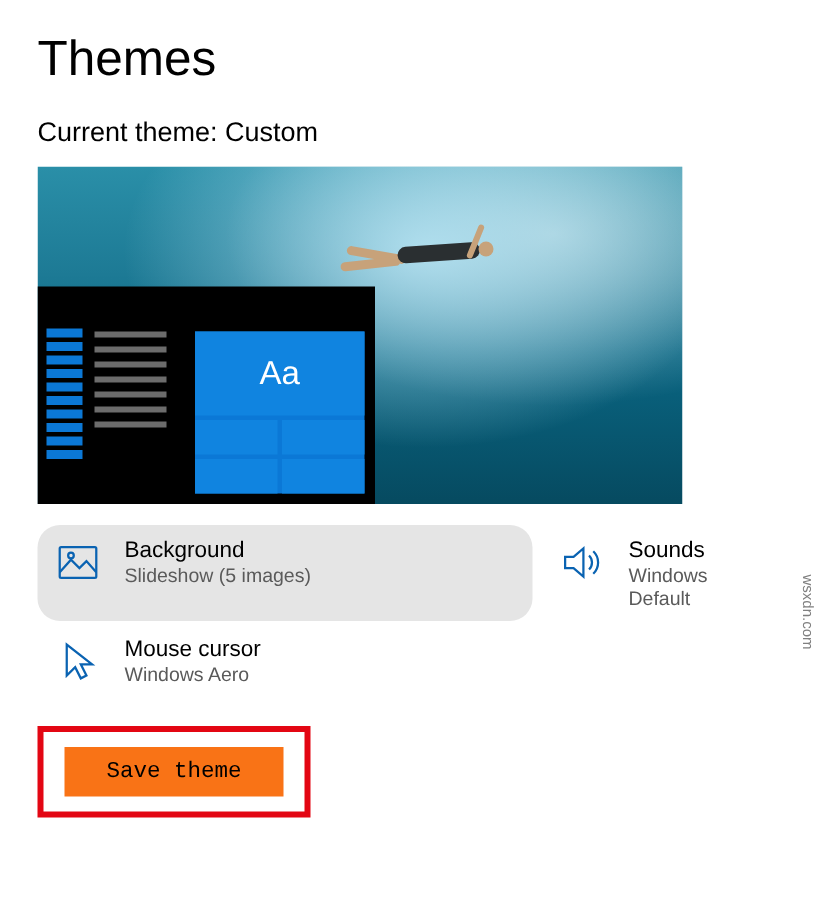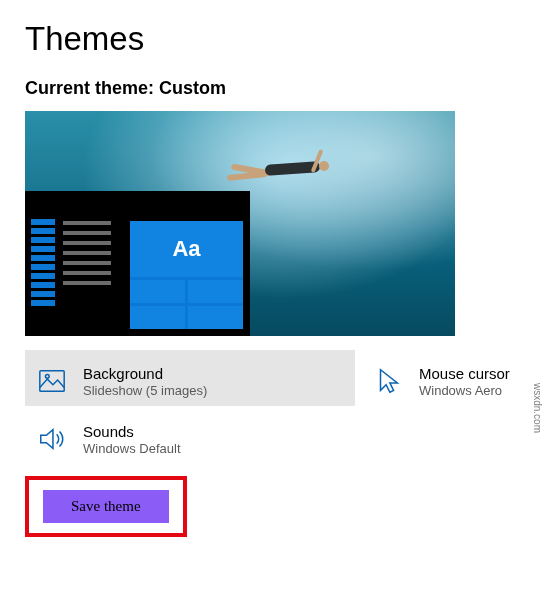--- a/index.html
+++ b/index.html
@@ -10,21 +10,21 @@
       padding: 20px 25px;
       color: #000;
     }
     .page-title {
       font-size: 33px;
       font-weight: 400;
       margin-bottom: 20px;
     }
     .subtitle {
       font-size: 18px;
-      font-weight: 700;
+      font-weight: 400;
       margin-bottom: 12px;
     }
     .preview {
       width: 430px;
       height: 225px;
       position: relative;
       overflow: hidden;
       margin-bottom: 14px;
     }
     .water {
@@ -85,54 +85,54 @@
       display:flex; flex-direction:column; gap:6px;
     }
     .tb-lines .l { width:48px; height:4px; background:#6c6c6c; }
     .tiles {
       position:absolute; top:30px; left:105px; bottom:7px; right:7px;
       background:#0b78d6;
       display:grid;
       grid-template-columns: 1fr 1fr;
       grid-template-rows: 56px 1fr 1fr;
       gap:3px;
-      font-weight:bold;
     }
     .tile { background:#1084e0; display:flex; align-items:center; justify-content:center; }
     .tile.big { grid-column: 1 / span 2; }
     .tile .aa { color:#fff; font-size:22px; }
     .theme-options {
       display: grid;
       grid-template-columns: 330px 1fr;
       gap: 2px 6px;
     }
     .opt {
       display: flex;
-      align-items: flex-end;
+      align-items: flex-start;
       gap: 14px;
       padding: 8px 10px;
       min-height: 56px;
       cursor: pointer;
+      border-radius: 15px;
     }
     .opt.selected { background: #e5e5e5; }
     .opt .icon { width: 34px; height: 34px; display:flex; align-items:center; justify-content:center; flex:0 0 34px; }
     .opt .icon svg { width: 30px; height: 30px; stroke:#0a63b2; fill:none; stroke-width:1.6; }
     .opt .text .t1 { font-size: 15px; color:#000; }
     .opt .text .t2 { font-size: 13px; color:#5a5a5a; margin-top: 1px; }
     .highlight-box {
       border: 4px solid #e30613;
       display: inline-block;
       padding: 10px 14px;
       margin-top: 12px;
     }
     .save-btn {
-      background: #8b5cf6;
+      background: #f97316;
       border: none;
       font-size: 15px;
-      font-family: Liberation Serif, serif;
+      font-family: Liberation Mono, monospace;
       padding: 8px 28px;
       cursor: pointer;
     }
     .watermark {
       position: fixed;
       right: 6px; bottom: 170px;
       transform: rotate(0deg);
       font-size: 10px;
       color: #808080;
       writing-mode: vertical-rl;
@@ -202,43 +202,43 @@
     <div class="text">
       <div class="t1">Background</div>
       <div class="t2">Slideshow (5 images)</div>
     </div>
   </div>
 
 
   <div class="opt">
     <span class="icon">
       <svg viewBox="0 0 32 32">
-          <polygon points="8,4 8,26 14,20 18,28 22,26 18,18 26,18"></polygon>
-        </svg>
-    </span>
-    <div class="text">
-      <div class="t1">Mouse cursor</div>
-      <div class="t2">Windows Aero</div>
-    </div>
-  </div>
-
-  <div class="opt">
-    <span class="icon">
-      <svg viewBox="0 0 32 32">
           <polygon points="4,12 10,12 17,6 17,26 10,20 4,20"></polygon>
           <path d="M21 11a7 7 0 0 1 0 10"></path>
           <path d="M24 8a11 11 0 0 1 0 16"></path>
         </svg>
     </span>
     <div class="text">
       <div class="t1">Sounds</div>
       <div class="t2">Windows Default</div>
     </div>
   </div>
 
+  <div class="opt">
+    <span class="icon">
+      <svg viewBox="0 0 32 32">
+          <polygon points="8,4 8,26 14,20 18,28 22,26 18,18 26,18"></polygon>
+        </svg>
+    </span>
+    <div class="text">
+      <div class="t1">Mouse cursor</div>
+      <div class="t2">Windows Aero</div>
+    </div>
+  </div>
+
 </div>
 
 <div class="highlight-box">
   <button class="save-btn">Save theme</button>
 </div>
 
 <div class="watermark">wsxdn.com</div>
 
 
 

